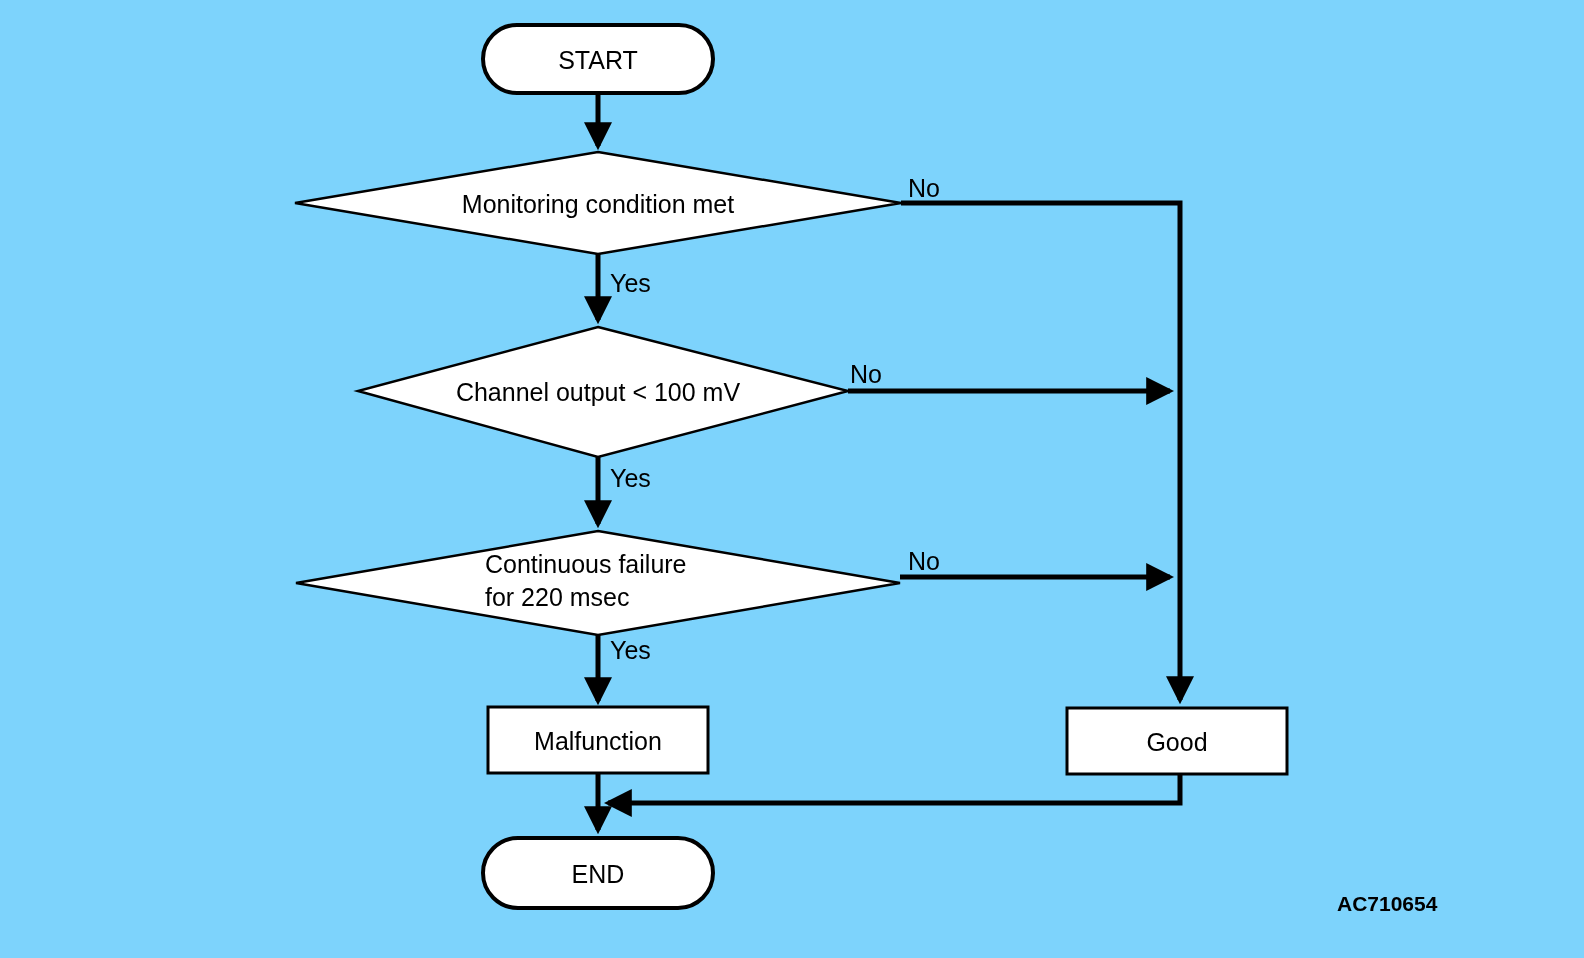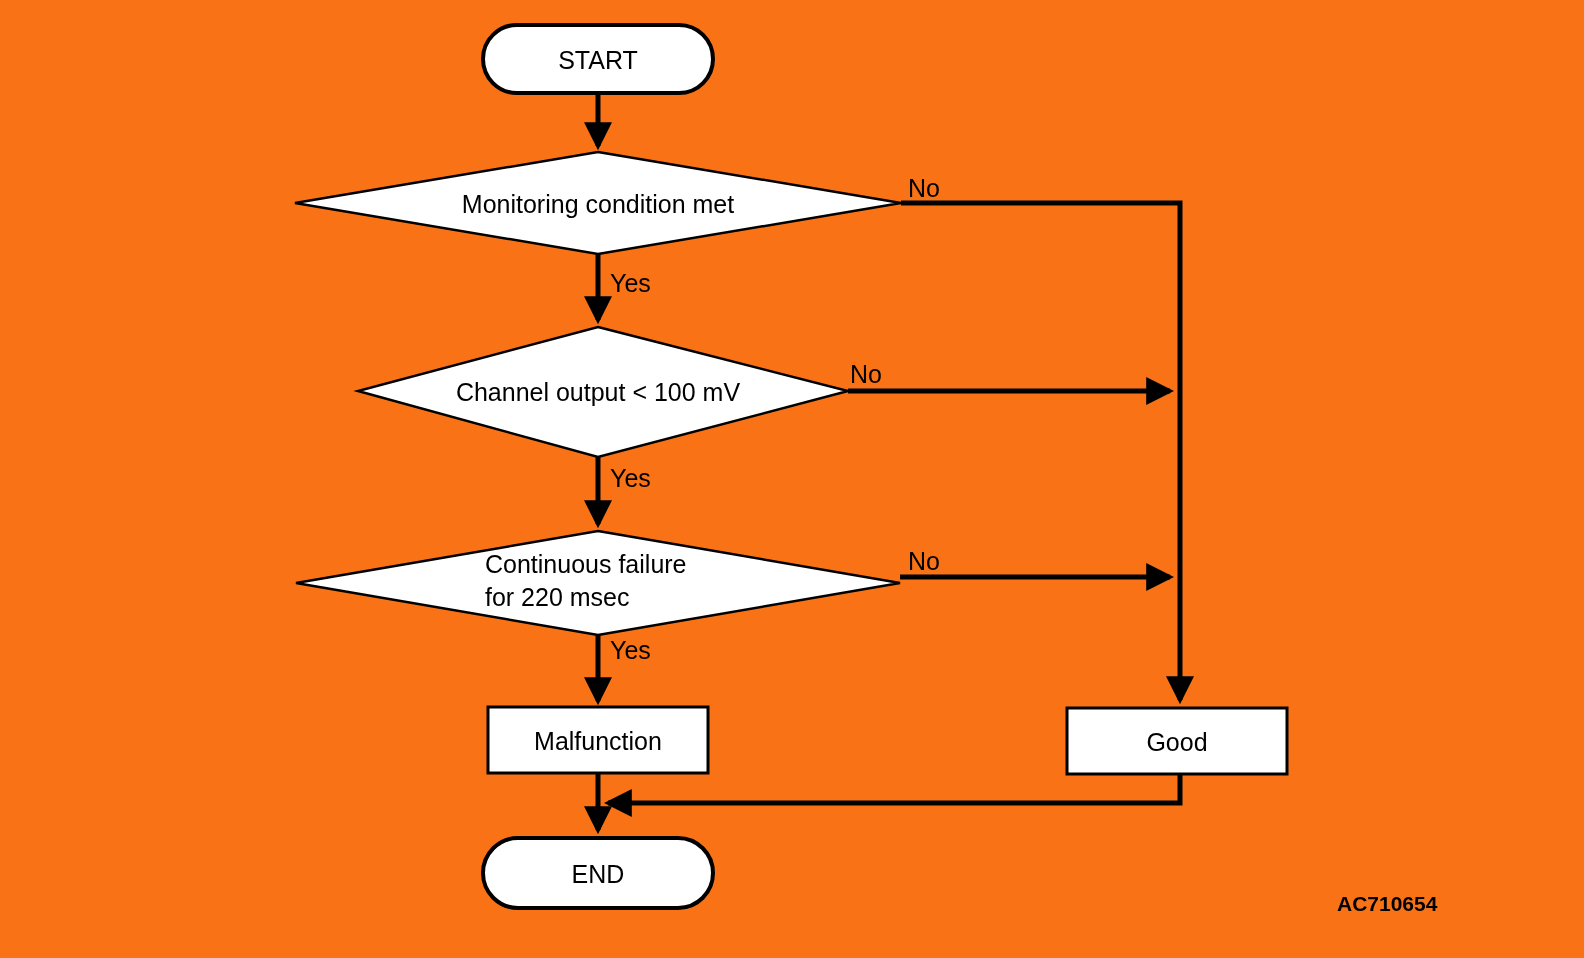--- a/index.html
+++ b/index.html
@@ -4,21 +4,21 @@
 <style>
   html, body {
     margin: 0;
     padding: 0;
     background: #ffffff;
     font-family: "Liberation Sans", sans-serif;
   }
   .canvas-wrap {
     width: 1584px;
     height: 958px;
-    background: #f97316;
+    background: #7dd3fc;
     position: relative;
   }
   svg {
     display: block;
   }
   .node-shape {
     fill: #ffffff;
     stroke: #000000;
   }
   .flow-line {

